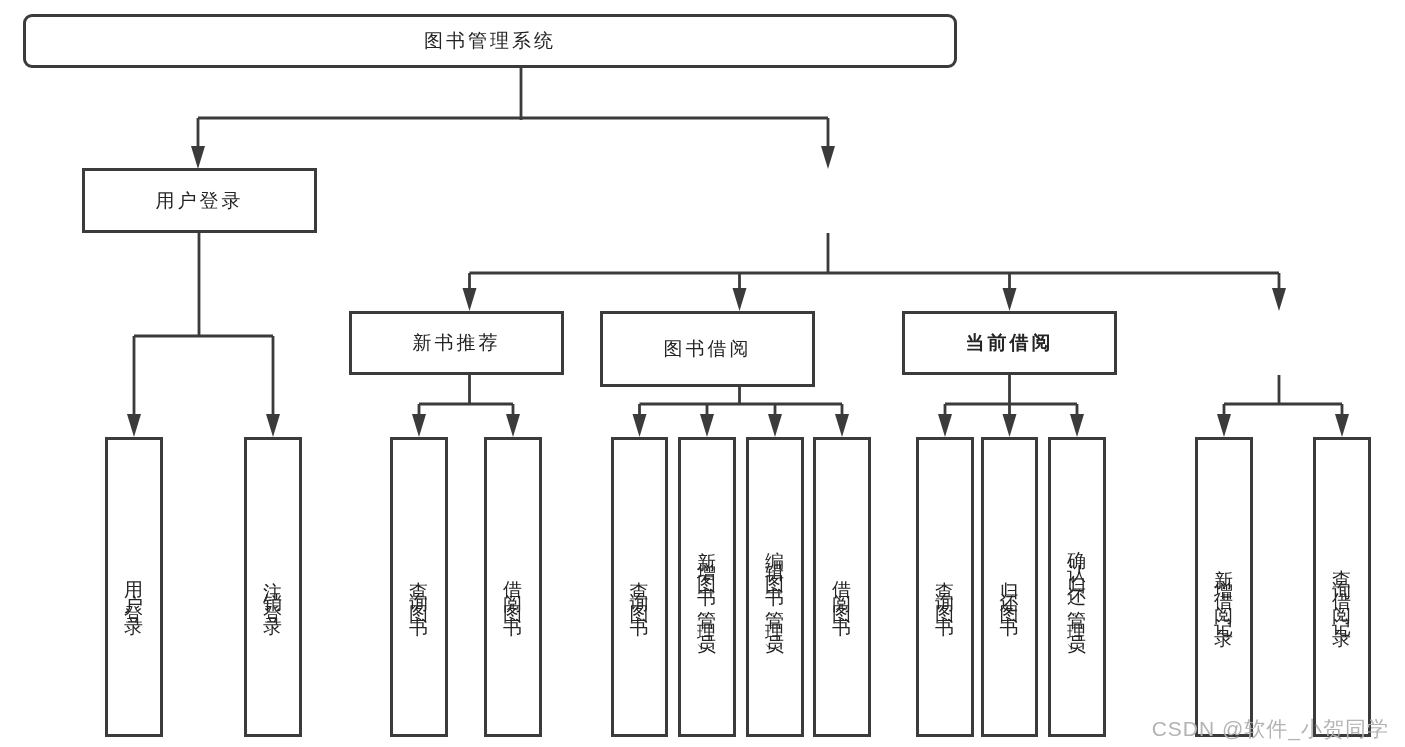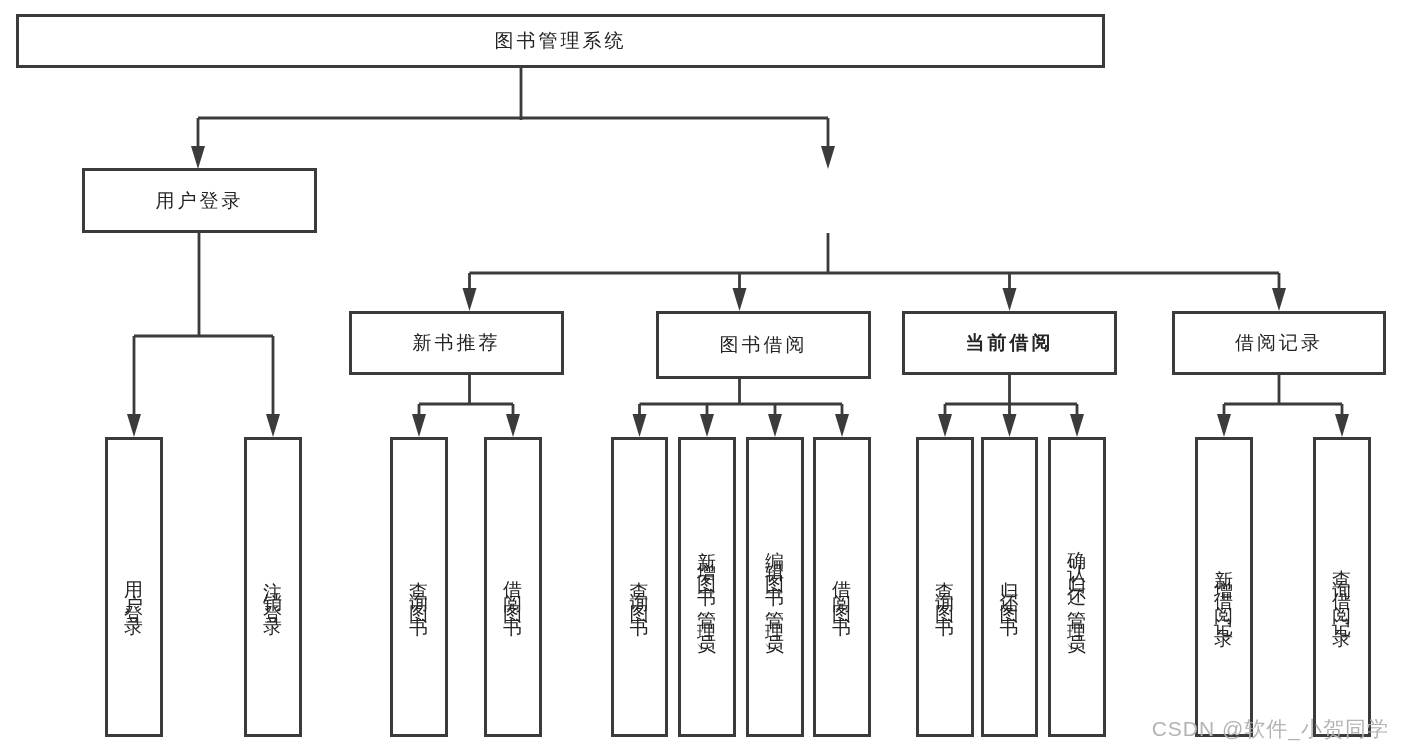--- a/index.html
+++ b/index.html
@@ -36,25 +36,25 @@
   }
   .vbox {
     writing-mode: vertical-rl;
     text-orientation: mixed;
     letter-spacing: 12px;
     white-space: normal;
     line-height: 1;
     padding-top: 6px;
   }
   
-  .n-root  { left: 16px;   top: 14px;  width: 1089px; height: 54px; }
+  .n-root  { left: 23px;   top: 14px;  width: 934px; height: 54px; border-radius: 9px; }
   .n-l2a   { left: 82px;   top: 168px; width: 235px; height: 65px; }
   .n-l2b   { left: 711px;  top: 168px; width: 234px; height: 65px; }
   .n-l3a   { left: 349px;  top: 311px; width: 215px; height: 64px; }
-  .n-l3b   { left: 656px;  top: 311px; width: 215px; height: 68px; }
+  .n-l3b   { left: 600px;  top: 311px; width: 215px; height: 76px; }
   .n-l3c   { left: 902px;  top: 311px; width: 215px; height: 64px; font-weight: bold; }
   .n-l3d   { left: 1172px; top: 311px; width: 214px; height: 64px; }
   .lf      { top: 437px; height: 300px; width: 58px; }
   .lf1  { left: 105px; }
   .lf2  { left: 244px; }
   .lf3  { left: 390px; }
   .lf4  { left: 484px; }
   .lf5  { left: 611px; width: 57px; }
   .lf6  { left: 678px; }
   .lf7  { left: 746px; }
@@ -112,21 +112,20 @@
              M1335,414 L1349,414 L1342,437 Z"></path>
   </svg>
 
   <div class="box n-root">图书管理系统</div>
 
   <div class="box n-l2a">用户登录</div>
 
   <div class="box n-l3a">新书推荐</div>
   <div class="box n-l3b">图书借阅</div>
   <div class="box n-l3c">当前借阅</div>
-  <div class="box n-l3d">借阅记录</div>
 
   <div class="box vbox lf lf1">用户登录</div>
   <div class="box vbox lf lf2">注销登录</div>
 
   <div class="box vbox lf lf3">查询图书</div>
   <div class="box vbox lf lf4">借阅图书</div>
 
   <div class="box vbox lf lf5">查询图书</div>
   <div class="box vbox lf lf6">新增图书（管理员）</div>
   <div class="box vbox lf lf7">编辑图书（管理员）</div>

